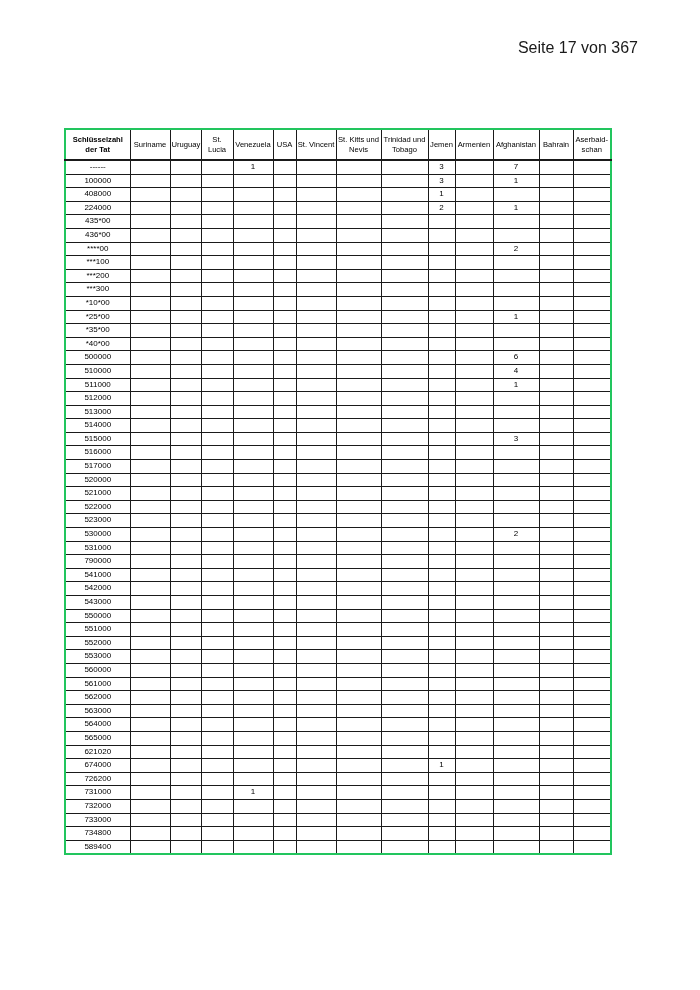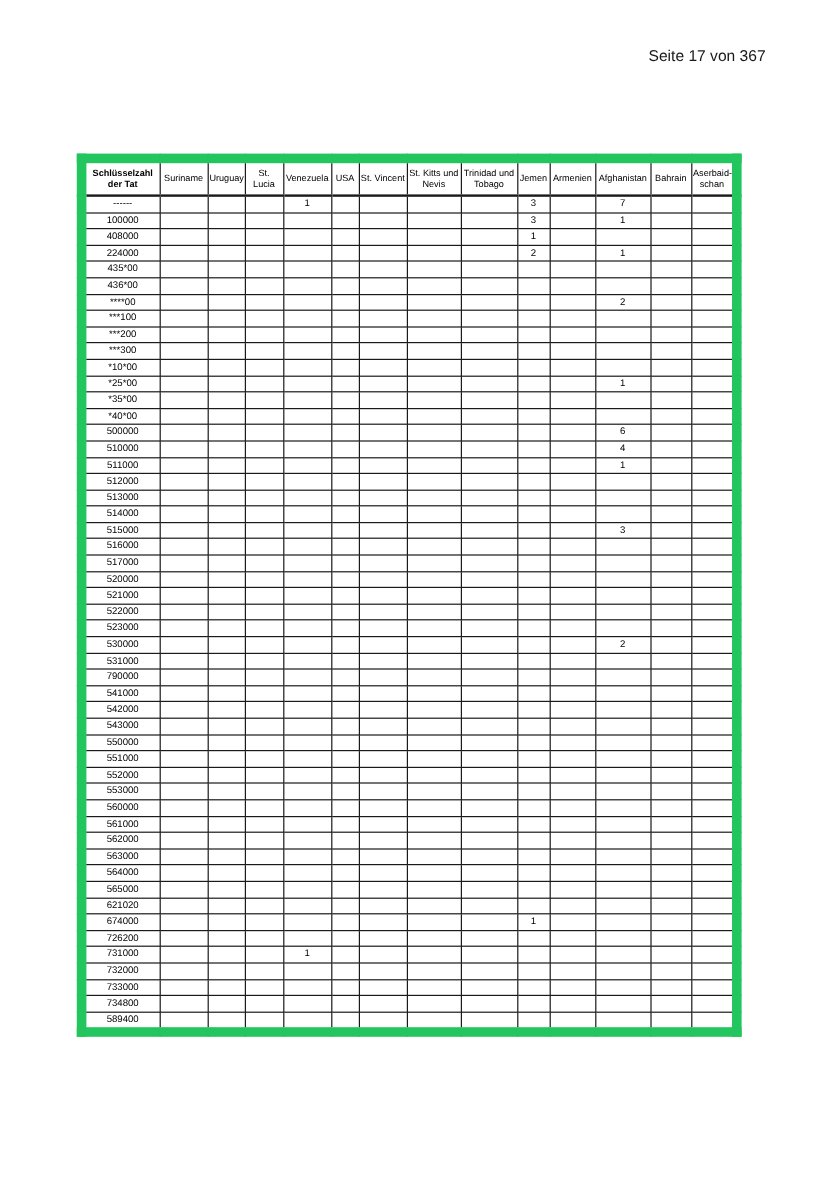--- a/index.html
+++ b/index.html
@@ -8,31 +8,31 @@
     background: #ffffff;
     font-family: "Liberation Sans", sans-serif;
     color: #000;
     position: relative;
     overflow: hidden;
   }
   .page-number {
     position: absolute;
     top: 39px;
     right: 62px;
-    font-size: 13px;
+    font-size: 16px;
     color: #1a1a1a;
   }
   table.stats {
     position: absolute;
     left: 64px;
     top: 128px;
     width: 546px;
     border-collapse: collapse;
     table-layout: fixed;
-    border: 8px solid #22c55e;
+    border: 2px solid #22c55e;
   }
   table.stats th, table.stats td {
     border: 1px solid #1a1a1a;
     text-align: center;
     vertical-align: middle;
     overflow: hidden;
   }
   table.stats thead th {
     height: 31px;
     font-size: 7.6px;

